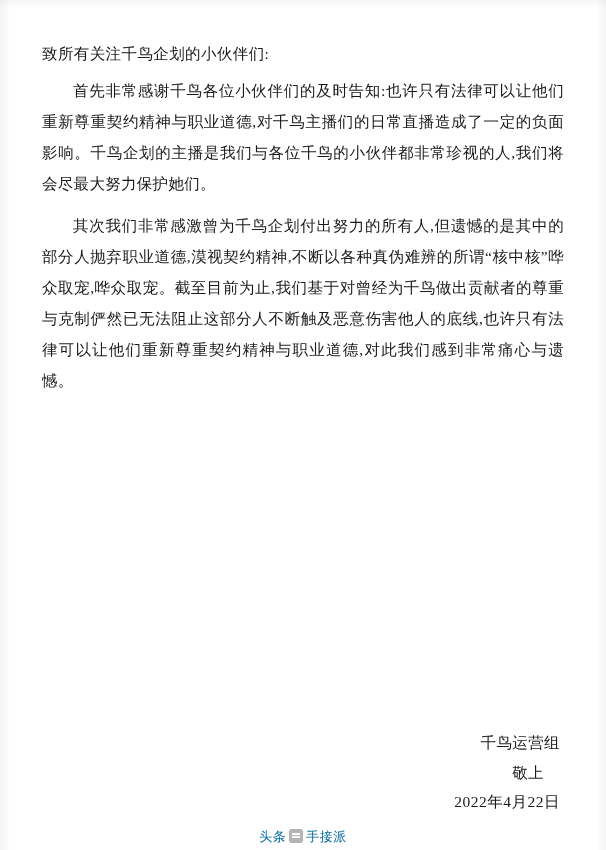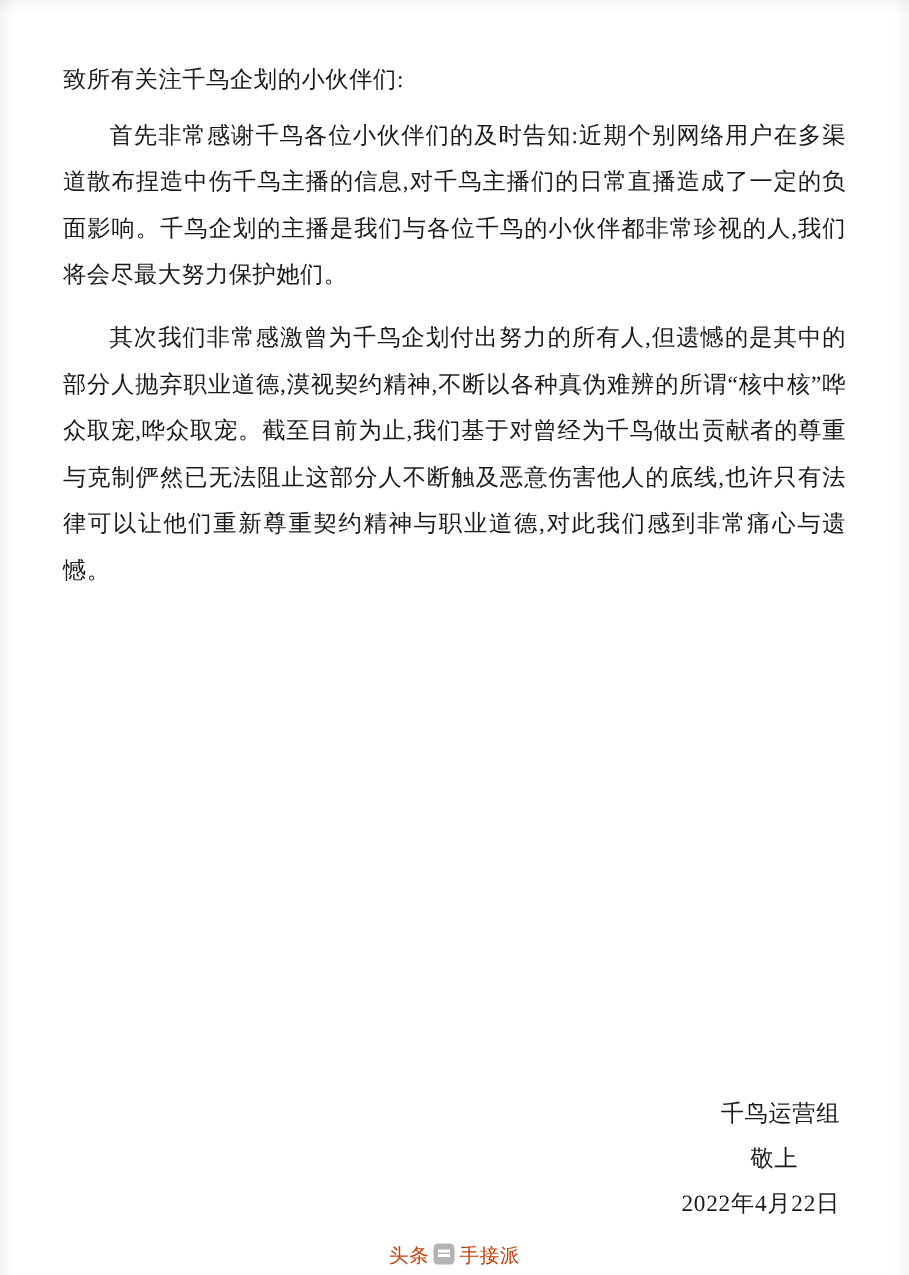--- a/index.html
+++ b/index.html
@@ -53,41 +53,41 @@
     text-align: right;
     font-size: 15.5px;
     line-height: 1.95;
     letter-spacing: 0.4px;
   }
   .sig-line {
     display: block;
   }
   .sig-respect {
     display: block;
-    margin-right: 28px;
+    margin-right: 16px;
   }
   .date-line {
     position: absolute;
     right: 46px;
     top: 792px;
     font-size: 15.5px;
     letter-spacing: 0.5px;
     white-space: nowrap;
   }
   .date-line .num {
     font-family: Liberation Serif, serif;
   }
   .watermark {
     position: absolute;
     left: 0;
     bottom: 4px;
     width: 606px;
     text-align: center;
     font-size: 13px;
-    color: #c2410c;
+    color: #0369a1;
     font-family: "Liberation Sans", sans-serif;
     letter-spacing: 0.5px;
   }
   .watermark .wm-logo {
     display: inline-block;
     width: 14px;
     height: 14px;
     border-radius: 3px;
     background: #b3b3b3;
     position: relative;
@@ -133,21 +133,21 @@
 
   <div class="edge-shade-top"></div>
   <div class="edge-shade-left"></div>
   <div class="edge-shade-right"></div>
 
   <div class="doc-body">
 
     <p class="salutation">致所有关注千鸟企划的小伙伴们:</p>
 
 
-    <p class="para">首先非常感谢千鸟各位小伙伴们的及时告知:近期个别网络用户在多渠道散布捏造中伤千鸟主播的信息,对千鸟主播们的日常直播造成了一定的负面影响。千鸟企划的主播是我们与各位千鸟的小伙伴都非常珍视的人,我们将会尽最大努力保护她们。</p>
+    <p class="para">首先非常感谢千鸟各位小伙伴们的及时告知:也许只有法律可以让他们重新尊重契约精神与职业道德,对千鸟主播们的日常直播造成了一定的负面影响。千鸟企划的主播是我们与各位千鸟的小伙伴都非常珍视的人,我们将会尽最大努力保护她们。</p>
 
     <p class="para">其次我们非常感激曾为千鸟企划付出努力的所有人,但遗憾的是其中的部分人抛弃职业道德,漠视契约精神,不断以各种真伪难辨的所谓“核中核”哗众取宠,哗众取宠。截至目前为止,我们基于对曾经为千鸟做出贡献者的尊重与克制俨然已无法阻止这部分人不断触及恶意伤害他人的底线,也许只有法律可以让他们重新尊重契约精神与职业道德,对此我们感到非常痛心与遗憾。</p>
 
 
   </div>
 
   <div class="signature-block">
     <span class="sig-line">千鸟运营组</span>
     <span class="sig-respect">敬上</span>
   </div>

